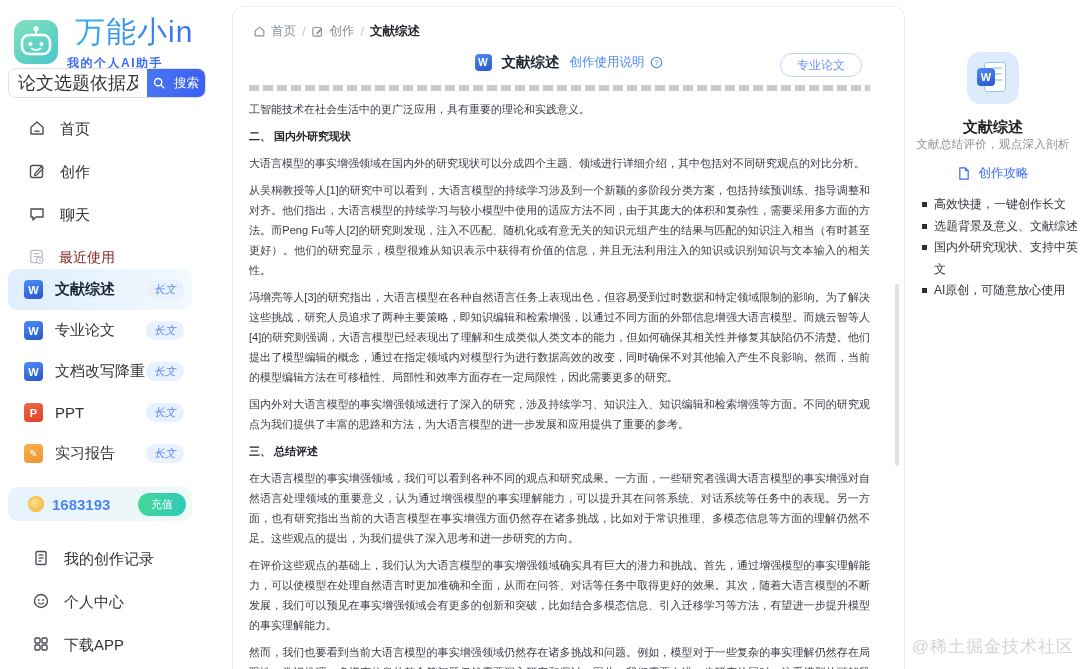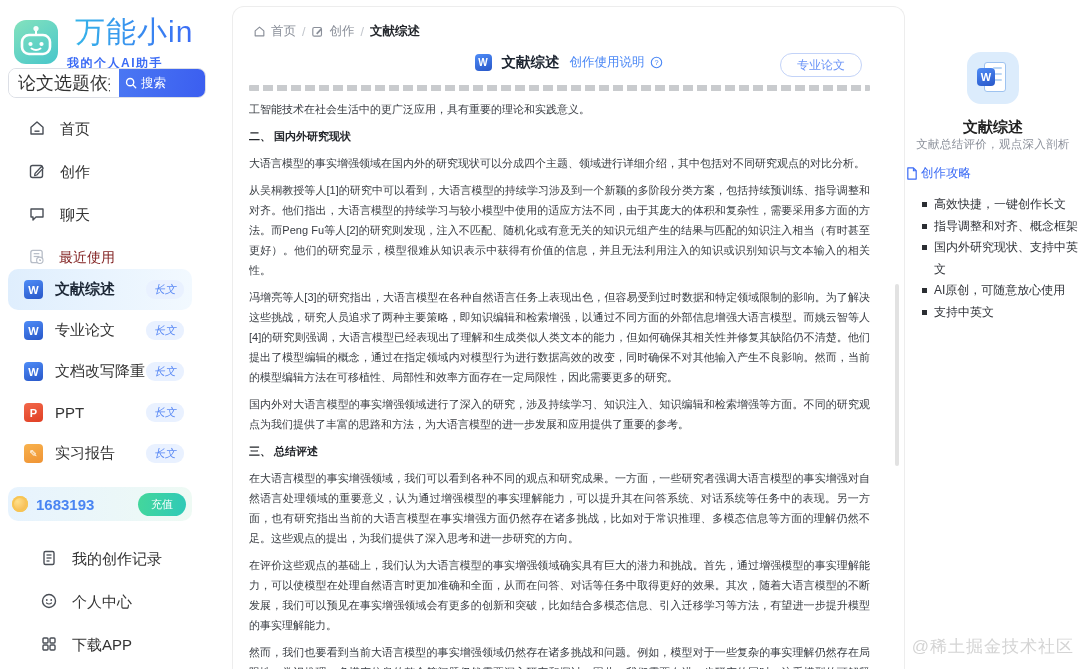--- a/index.html
+++ b/index.html
@@ -9,48 +9,48 @@
   
   .sidebar{position:absolute;left:0;top:0;width:216px;height:669px;background:#fff;}
   .logo-row{position:absolute;left:14px;top:12px;display:flex;align-items:center;gap:9px;cursor:pointer;}
   .logo-icon{width:44px;height:44px;border-radius:12px;background:linear-gradient(145deg,#84e2bd,#47c6cb);flex:none;}
   .logo-title{font-size:30px;font-weight:normal;letter-spacing:1px;
       background:linear-gradient(90deg,#35b4e9,#3b6bf5);-webkit-background-clip:text;background-clip:text;color:transparent;margin-left:8px;}
   .logo-sub{font-size:12px;color:#3b6bf5;font-weight:bold;margin-top:2px;letter-spacing:1.5px;}
   .search{position:absolute;left:8px;top:68px;width:198px;height:30px;display:flex;
       border:1px solid #dcdfe6;border-radius:8px;overflow:hidden;background:#fff;box-sizing:border-box;}
   .search-input{flex:1;min-width:0;border:none;outline:none;padding:0 9px;font-size:18px;color:#333;font-family:inherit;}
-  .search-btn{width:86px;border:none;background:linear-gradient(100deg,#4a77f3,#3b5ef0);color:#fff;font-size:12.5px;
-      display:flex;align-items:center;justify-content:flex-start;gap:4px;cursor:pointer;font-family:inherit;}
+  .search-btn{width:58px;border:none;background:linear-gradient(100deg,#4a77f3,#3b5ef0);color:#fff;font-size:12.5px;
+      display:flex;align-items:center;justify-content:space-between;gap:4px;cursor:pointer;font-family:inherit;}
   .nav{position:absolute;left:0;top:108px;width:216px;}
   .nav-item{display:flex;align-items:center;gap:14px;padding:11px 0 11px 28px;font-size:15px;color:#333;cursor:pointer;}
   .nav-item svg{flex:none;}
   .nav-item.muted{color:#7f1d1d;font-size:14px;cursor:default;}
   .recent{position:absolute;left:8px;top:269px;width:184px;}
   .recent-item{display:flex;align-items:center;height:41px;padding:0 8px 0 16px;border-radius:10px;cursor:pointer;}
   .recent-item.selected{background:linear-gradient(90deg,#dfeefd,#f2f9ff);}
   .ric{width:19px;height:19px;border-radius:4px;margin-right:12px;flex:none;display:flex;align-items:center;
       justify-content:center;color:#fff;font-size:11px;font-weight:bold;}
   .ric.word{background:linear-gradient(160deg,#4e8cf7,#2857c8);}
   .ric.word::before{content:"W";}
   .ric.ppt{background:linear-gradient(160deg,#f2684a,#e03f24);}
   .ric.ppt::before{content:"P";}
   .ric.report{background:linear-gradient(160deg,#f8b24d,#ef9334);font-size:10px;}
   .ric.report::before{content:"\270E";}
   .rlabel{flex:1;font-size:15px;color:#333;}
   .recent-item.selected .rlabel{font-weight:bold;color:#1c2736;}
   .badge{font-size:11px;font-style:italic;color:#5b8af5;background:#e9f1ff;border-radius:9px;padding:2px 8px;flex:none;}
   .credit{position:absolute;left:8px;top:487px;width:184px;height:34px;border-radius:10px;box-sizing:border-box;
-      background:linear-gradient(90deg,#e7f3fe,#eefaf4);display:flex;align-items:center;padding:0 6px 0 4px;}
+      background:linear-gradient(90deg,#e7f3fe,#eefaf4);display:flex;align-items:center;padding:0 6px 0 20px;}
   .coin{width:16px;height:16px;border-radius:50%;flex:none;
       background:radial-gradient(circle at 35% 35%,#ffe08a,#f2a93a);box-shadow:inset 0 0 0 2px #f7c554;}
   .amount{flex:1;margin-left:8px;color:#4a85f2;font-weight:bold;font-size:15px;}
   .recharge{border:none;background:linear-gradient(100deg,#44d79b,#2ec9b8);color:#fff;font-size:11px;
       padding:4px 13px;border-radius:12px;cursor:pointer;font-family:inherit;}
-  .sfoot{position:absolute;left:12px;top:538px;width:216px;}
+  .sfoot{position:absolute;left:4px;top:538px;width:216px;}
 
   
   .main{position:absolute;left:232px;top:6px;width:673px;height:663px;background:#fff;box-sizing:border-box;
       border:1px solid #ededed;border-bottom:none;border-radius:12px 12px 0 0;overflow:hidden;}
   .breadcrumb{position:absolute;left:20px;top:16px;display:flex;align-items:center;gap:6px;font-size:12.5px;color:#8a8f99;}
   .crumb{display:flex;align-items:center;gap:5px;cursor:pointer;}
   .crumb.current{color:#23262b;font-weight:bold;cursor:default;}
   .crumb-sep{color:#c2c6cc;}
   .doc-header{position:absolute;left:0;top:46px;width:100%;height:26px;}
   .header-center{position:absolute;left:0;right:0;top:0;display:flex;align-items:center;justify-content:center;gap:10px;}
@@ -77,21 +77,21 @@
       display:flex;align-items:center;justify-content:center;position:relative;}
   .panel-icon .page{position:absolute;left:17px;top:10px;width:20px;height:28px;background:#fff;
       border:1px solid #9ec3f0;border-radius:3px;}
   .panel-icon .page i{display:block;height:2px;background:#bcd7f5;margin:4px 3px 0 8px;border-radius:1px;}
   .panel-icon .wsq{position:absolute;left:10px;top:16px;width:18px;height:18px;border-radius:4px;
       background:linear-gradient(160deg,#4e8cf7,#2857c8);color:#fff;font-size:11px;font-weight:bold;
       display:flex;align-items:center;justify-content:center;}
   .panel-icon .wsq::before{content:"W";}
   .panel-title{margin-top:14px;text-align:center;font-size:15px;font-weight:bold;color:#222;}
   .panel-sub{text-align:center;font-size:11.5px;color:#8b909a;letter-spacing:.3px;}
-  .guide-link{margin-top:13px;display:flex;align-items:center;justify-content:flex-start;gap:3px;
+  .guide-link{margin-top:13px;display:flex;align-items:center;justify-content:center;gap:9px;
       color:#3b6bf5;font-size:12.5px;cursor:pointer;}
   .features{margin:12px 0 0 0;padding:0 0 0 16px;list-style:none;}
   .features li{position:relative;padding-left:12px;font-size:12px;color:#32353b;line-height:21.5px;}
   .features li::before{content:"";position:absolute;left:0;top:8px;width:5px;height:5px;background:#2b2e33;}
   .watermark{position:absolute;right:6px;bottom:11px;font-size:17px;color:#d4d4d4;letter-spacing:1px;}
 
   .sicon{color:#4a4f57;}
   .sicon.gray{color:#b7bdc7;}
 </style>
 </head>
@@ -302,21 +302,20 @@
       <span style="display:flex;">
           <svg width="12" height="13" viewBox="0 0 12 14">
             <path d="M1.5 1 h6 l3 3 v9 h-9 Z" fill="none" stroke="currentColor" stroke-width="1.3" stroke-linejoin="round"></path>
             <path d="M7.5 1 v3 h3" fill="none" stroke="currentColor" stroke-width="1.1"></path>
           </svg>
         </span>
       <span>创作攻略</span>
     </div>
     <ul class="features">
       <li>高效快捷，一键创作长文</li>
-      <li>指导调整和对齐、概念框架</li>
+      <li>选题背景及意义、文献综述</li>
       <li>国内外研究现状、支持中英文</li>
       <li>AI原创，可随意放心使用</li>
-      <li>支持中英文</li>
     </ul>
   </aside>
 
   <div class="watermark">@稀土掘金技术社区</div>
 </div>
 
 </body></html>

